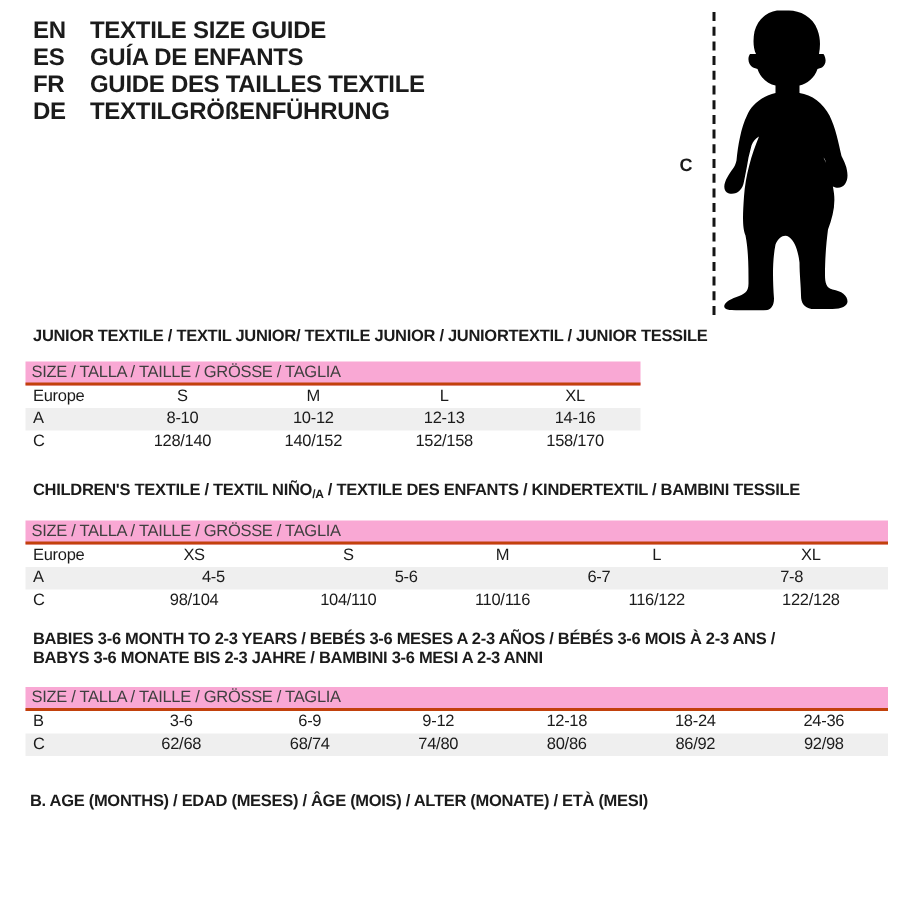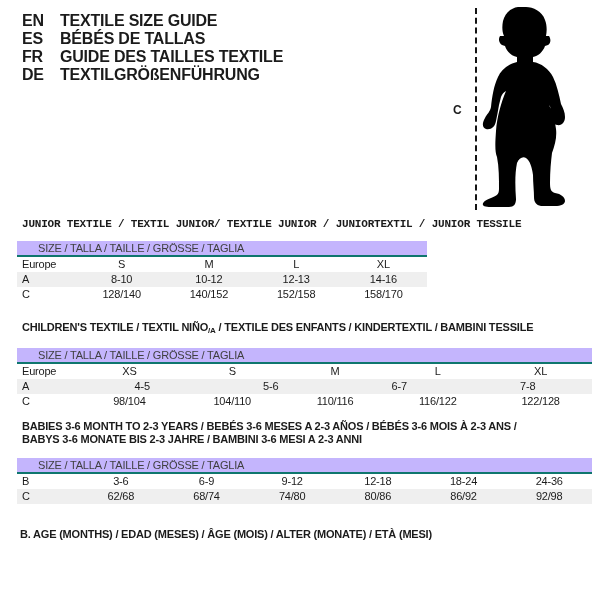--- a/index.html
+++ b/index.html
@@ -13,50 +13,50 @@
   .lang-row{display:flex;height:18px;align-items:center;font-size:16px;font-weight:bold;letter-spacing:-0.2px;}
   .lang-code{width:38px;flex:0 0 38px;}
   
   .height-line{position:absolute;left:475px;top:8px;height:202px;width:0;border-left:2px dashed #141414;}
   .fig-label{position:absolute;left:453px;top:103px;font-size:12px;font-weight:bold;}
   .baby-svg{position:absolute;left:481px;top:5px;}
   
   .tbl{position:absolute;left:17px;}
   .tbl-title{font-size:11px;font-weight:bold;letter-spacing:-0.2px;line-height:13px;margin-left:5px;white-space:nowrap;}
   .tbl-bar{
-    height:14px;background:#c4b5fd;border-bottom:2px solid #0f766e;
-    font-size:11px;line-height:14px;color:#3f3f3f;padding-left:21px;letter-spacing:-0.2px;
+    height:14px;background:#f9a8d4;border-bottom:2px solid #c2410c;
+    font-size:11px;line-height:14px;color:#3f3f3f;padding-left:4px;letter-spacing:-0.2px;
   }
   .tbl-row{display:flex;height:15px;line-height:15px;font-size:11px;letter-spacing:-0.2px;}
   .tbl-row.shaded{background:#efefef;}
   .row-label{flex:0 0 56px;padding-left:5px;}
   .cell{flex:1;text-align:center;}
   .t1{top:218px;width:410px;}
   .t2{top:321px;width:575px;}
   .t3{top:420px;width:575px;}
-  .t1 .tbl-title{margin-bottom:10px;font-family:Liberation Mono, monospace;}
+  .t1 .tbl-title{margin-bottom:10px;}
   .t2 .tbl-title{margin-bottom:11px;}
   .t3 .tbl-title{margin-bottom:0;}
   .t3 .title-wrap{margin-bottom:12px;}
   .title-sub{font-size:8px;vertical-align:-2px;}
   
   .footnotes{position:absolute;left:20px;top:528px;}
   .footnote{font-size:11px;font-weight:bold;letter-spacing:-0.2px;line-height:13px;margin-bottom:7px;white-space:nowrap;}
 </style>
 </head>
 <body>
 
 <div class="langs">
   <div class="lang-row">
     <span class="lang-code">EN</span>
     <span class="lang-label">TEXTILE SIZE GUIDE</span>
   </div>
   <div class="lang-row">
     <span class="lang-code">ES</span>
-    <span class="lang-label">BÉBÉS DE TALLAS</span>
+    <span class="lang-label">GUÍA DE ENFANTS</span>
   </div>
   <div class="lang-row">
     <span class="lang-code">FR</span>
     <span class="lang-label">GUIDE DES TAILLES TEXTILE</span>
   </div>
   <div class="lang-row">
     <span class="lang-code">DE</span>
     <span class="lang-label">TEXTILGRÖßENFÜHRUNG</span>
   </div>
 </div>

